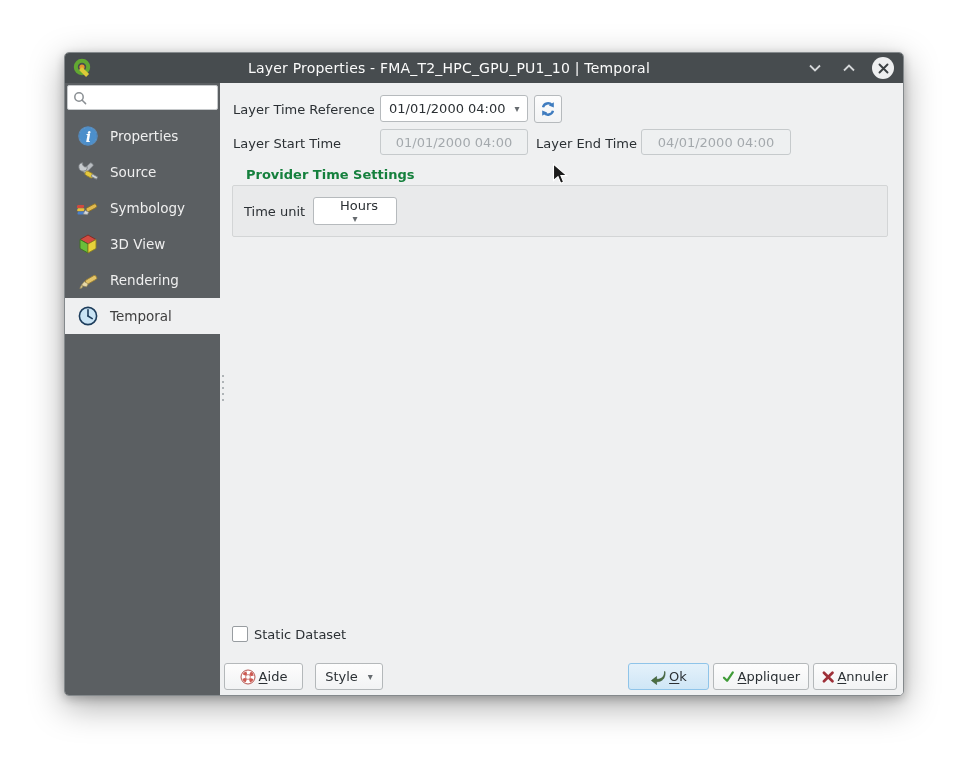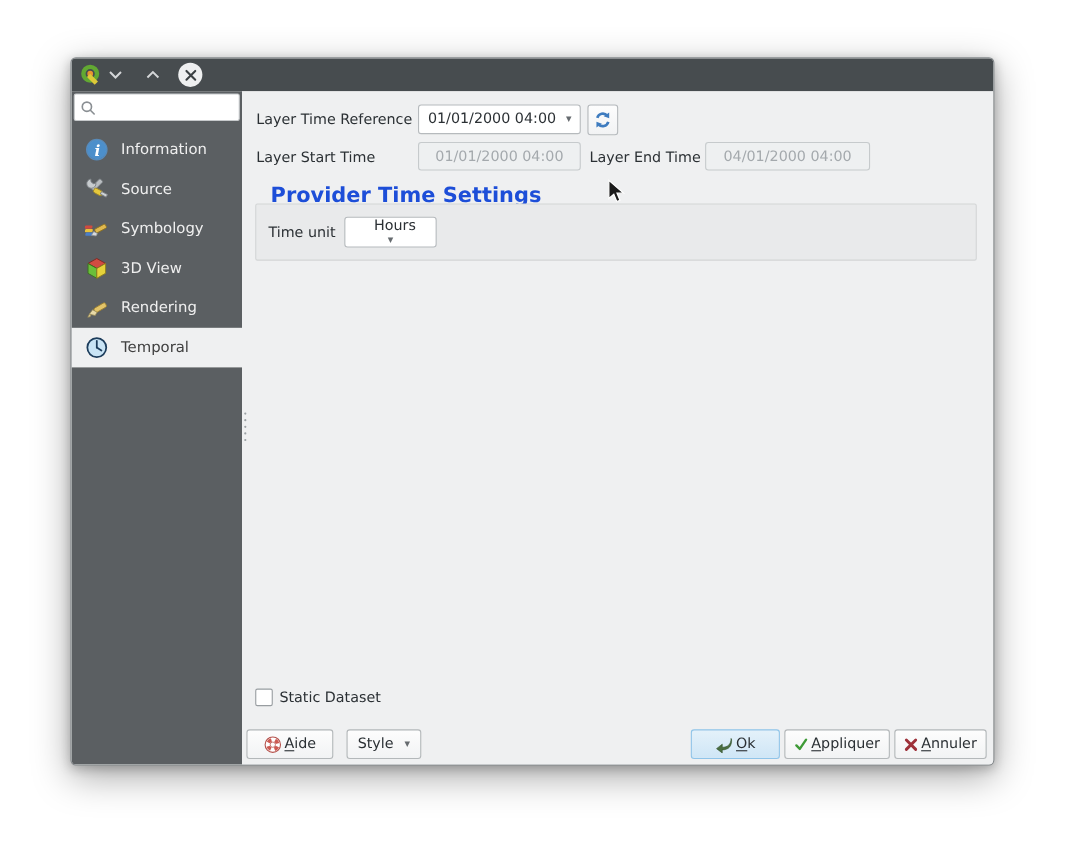--- a/index.html
+++ b/index.html
@@ -41,21 +41,21 @@
            display:flex; align-items:center; font-size:13px; color:#2b3034; }
   .combo .cb-text { flex:1; padding-left:8px; white-space:nowrap; overflow:hidden; }
   .combo .cb-arrow { width:20px; text-align:center; color:#666b6f; font-size:10px; }
 
   .btn-sq { position:absolute; width:28px; height:28px; background:linear-gradient(#fdfdfd,#f2f3f4);
             border:1px solid #b6babd; border-radius:3px; display:flex; align-items:center; justify-content:center; }
 
   .dis-input { position:absolute; height:26px; background:#eef0f1; border:1px solid #c6cacc; border-radius:3px;
                color:#a4a9ad; font-size:13px; display:flex; align-items:center; justify-content:center; }
 
-  .group-title { position:absolute; font-weight:bold; font-size:19px; color:#1d4ed8; }
+  .group-title { position:absolute; font-weight:bold; font-size:13px; color:#15803d; }
   .group-box { position:absolute; background:#e9eaeb; border:1px solid #d3d5d6; border-radius:2px; }
 
   .checkbox { position:absolute; width:16px; height:16px; background:#ffffff;
               border:1px solid #989da1; border-radius:2px; }
 
   .push-btn { position:absolute; height:27px; background:linear-gradient(#fdfdfd,#f2f3f4);
               border:1px solid #b4b8ba; border-radius:3px; font-family:inherit; font-size:13px; color:#2b3034;
               display:flex; align-items:center; justify-content:center; gap:3px; padding:0 8px; }
   .push-btn u { text-decoration:underline; text-underline-offset:2px; }
   .push-btn.default { background:linear-gradient(#e4f1fa,#cfe6f6); border-color:#8fc4e9; }
@@ -73,20 +73,21 @@
   <div class="dialog">
 
     <div class="titlebar">
       <div class="tb-logo">
         <svg width="20" height="20" viewBox="0 0 20 20">
           <circle cx="9" cy="9" r="6.2" fill="none" stroke="#62a832" stroke-width="4"></circle>
           <circle cx="9" cy="9" r="2.6" fill="#e8952f"></circle>
           <rect x="9" y="9" width="10" height="4.2" fill="#ddc938" transform="rotate(45 9 9)"></rect>
         </svg>
       </div>
+      <div class="tb-title">Layer Properties - FMA_T2_HPC_GPU_PU1_10 | Temporal</div>
       <div class="tb-controls">
         <div class="tb-btn">
           <svg width="12" height="8" viewBox="0 0 12 8">
             <polyline points="1,1.5 6,6.5 11,1.5" fill="none" stroke="#d4d6d8" stroke-width="1.8"></polyline>
           </svg>
         </div>
         <div class="tb-btn">
           <svg width="12" height="8" viewBox="0 0 12 8">
             <polyline points="1,6.5 6,1.5 11,6.5" fill="none" stroke="#d4d6d8" stroke-width="1.8"></polyline>
           </svg>
@@ -114,21 +115,21 @@
         <div class="nav">
 
           <div class="nav-item">
             <span class="nav-icon">
               <svg width="22" height="22" viewBox="0 0 22 22">
                 <circle cx="11" cy="11" r="9.2" fill="#4c8fcb" stroke="#2c5f95" stroke-width="1"></circle>
                 <circle cx="11" cy="11" r="9.2" fill="none" stroke="#7fb4e0" stroke-width="1.3" opacity=".5"></circle>
                 <text x="11.5" y="16.5" font-family="'DejaVu Serif',serif" font-style="italic" font-weight="bold" font-size="14" fill="#ffffff" text-anchor="middle">i</text>
               </svg>
             </span>
-            <span class="nav-label">Information</span>
+            <span class="nav-label">Properties</span>
           </div>
 
           <div class="nav-item">
             <span class="nav-icon">
               <svg width="22" height="22" viewBox="0 0 22 22">
                 <rect x="9" y="1" width="4" height="12" rx="1" fill="#b9bdc1" stroke="#7b8084" stroke-width=".8" transform="rotate(45 11 7)"></rect>
                 <path d="M3,3 a4.2,4.2 0 1 0 6,0 l-1.6,1.8 -2.8,0 z" fill="#c7cbce" stroke="#7b8084" stroke-width=".8" transform="rotate(40 6 6)"></path>
                 <rect x="8" y="11" width="9" height="4.6" rx="2" fill="#e6c83c" stroke="#9a842a" stroke-width=".8" transform="rotate(28 12 13)"></rect>
                 <rect x="14.6" y="13.6" width="6" height="2.6" fill="#cfd3d6" stroke="#7b8084" stroke-width=".8" transform="rotate(28 16 15)"></rect>
               </svg>

